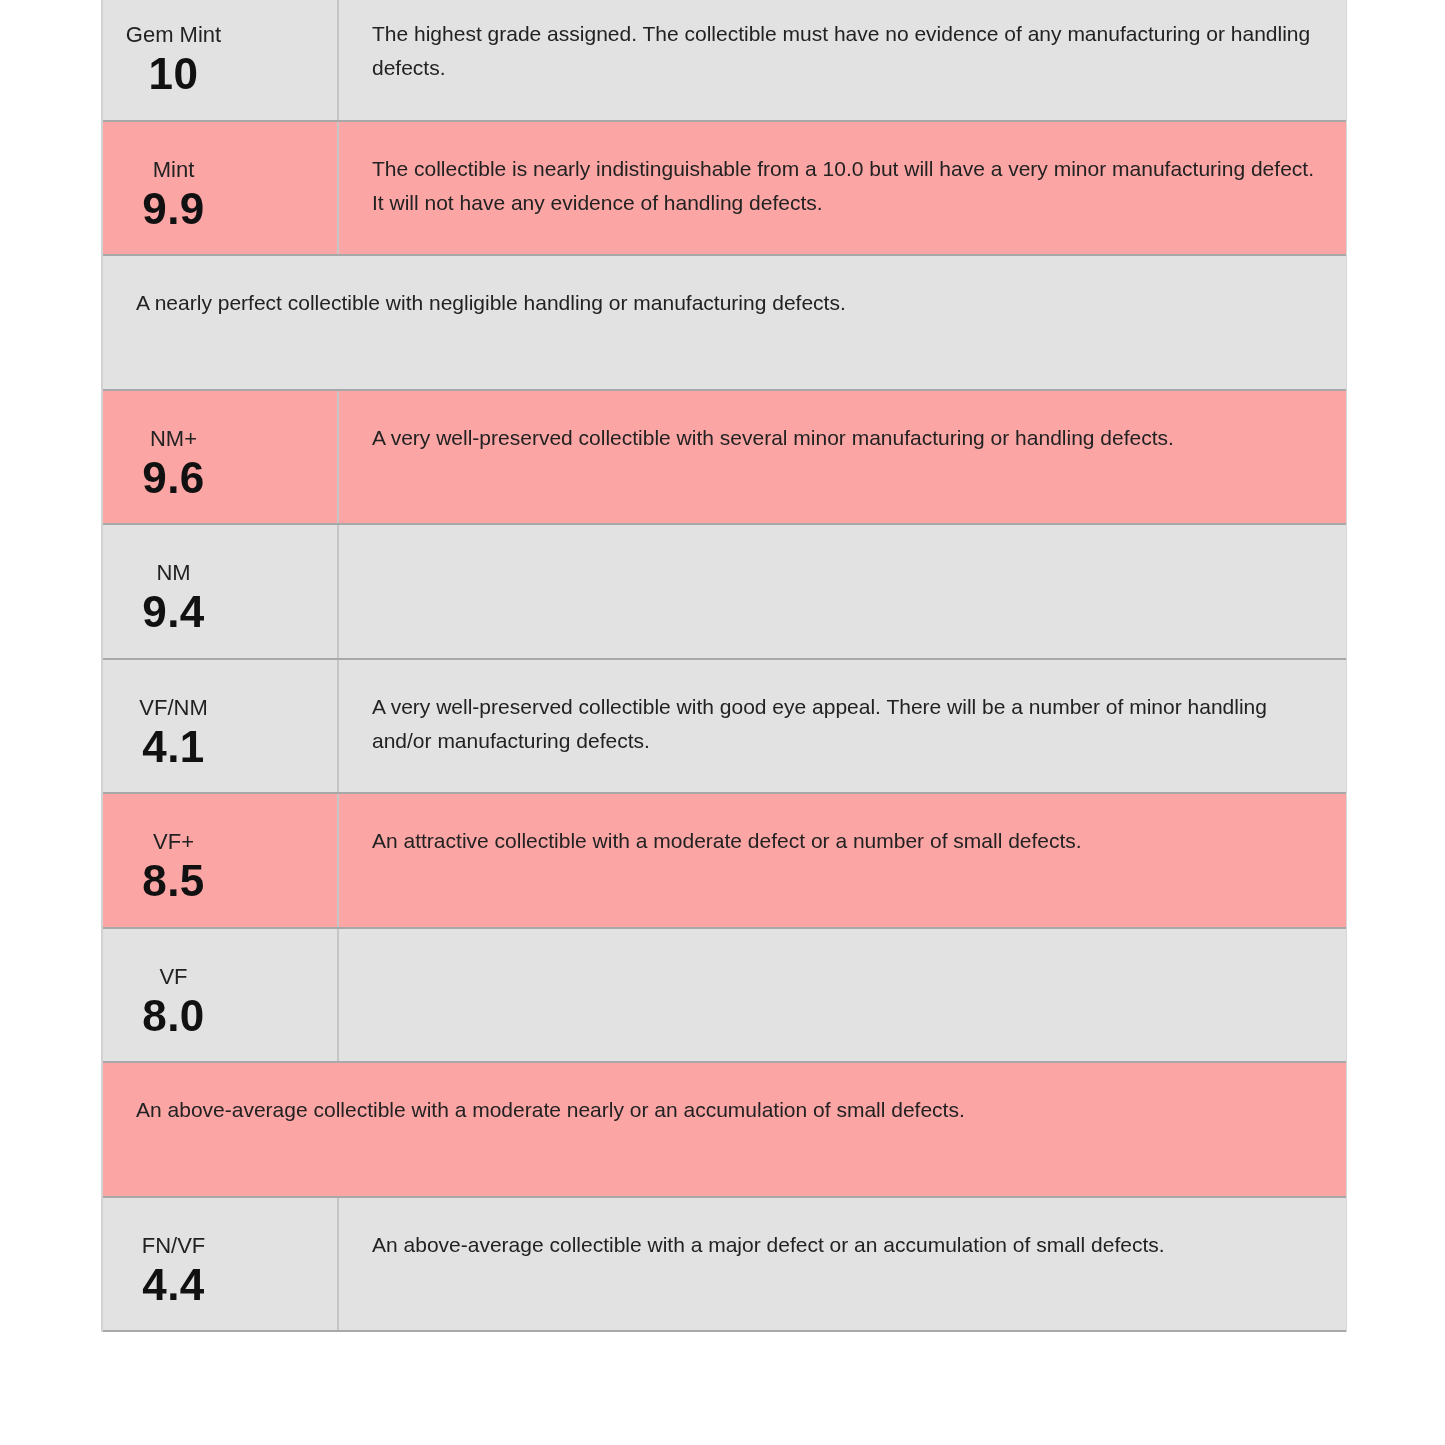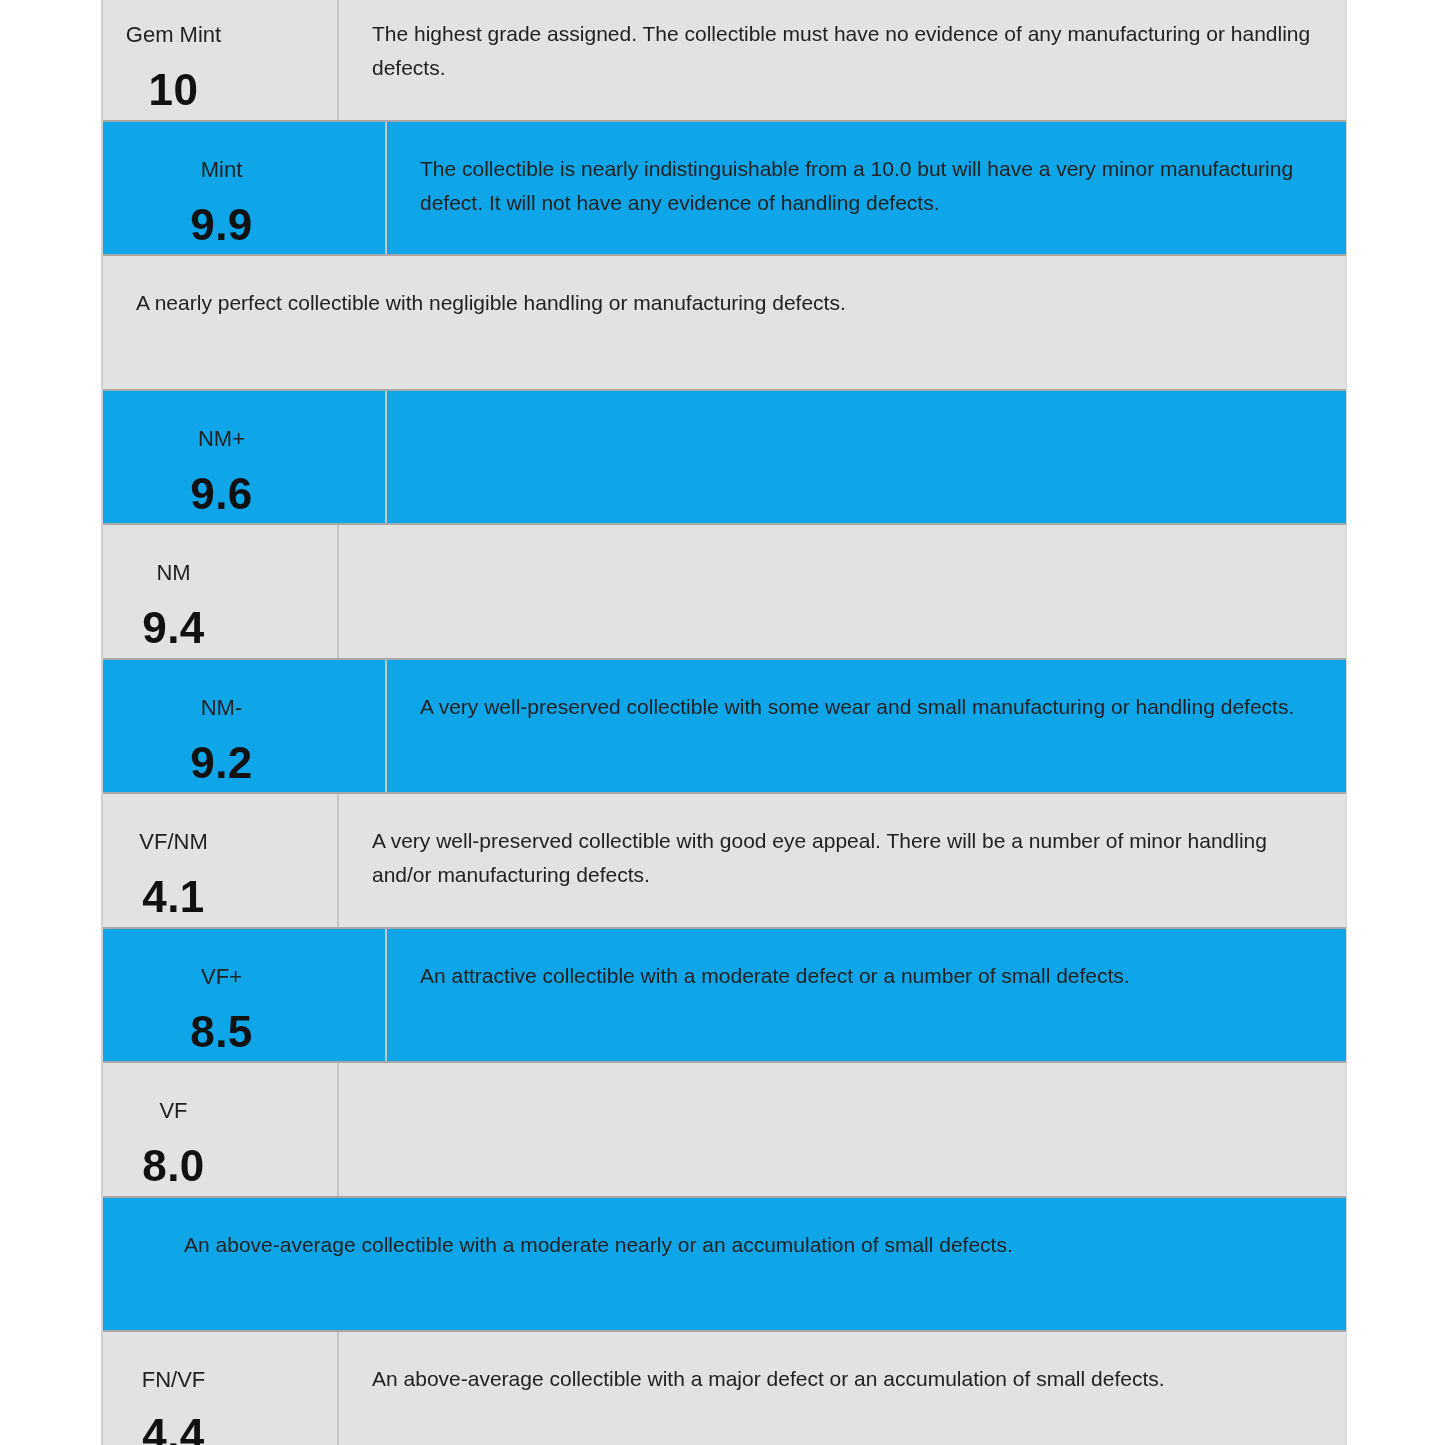--- a/index.html
+++ b/index.html
@@ -20,41 +20,40 @@
     border-right: 1px solid #d6d6d6;
     box-sizing: border-box;
   }
   .row {
     display: flex;
     height: 134.5px;
     box-sizing: border-box;
     border-bottom: 2px solid #a8a8a8;
   }
   .row.odd  { background: #e2e2e2; }
-  .row.even { background: #0ea5e9; padding-left: 48px; }
+  .row.even { background: #fca5a5; }
   .grade-cell {
     width: 236px;
     box-sizing: border-box;
     border-right: 2px solid #c6c6c6;
     padding: 34px 93px 0 0;
     text-align: center;
     flex: 0 0 auto;
   }
   .grade-name {
     font-size: 22px;
     line-height: 28px;
     color: #222222;
   }
   .grade-number {
     font-size: 44px;
     line-height: 50px;
     font-weight: bold;
     color: #111111;
     letter-spacing: 0.5px;
-    margin-top: 16px;
   }
   .desc-cell {
     flex: 1 1 auto;
     box-sizing: border-box;
     padding: 30px 30px 0 33px;
     font-size: 21px;
     line-height: 34px;
     color: #222222;
   }
 </style>
@@ -81,36 +80,30 @@
 
   <div class="row odd">
     <div class="desc-cell">A nearly perfect collectible with negligible handling or manufacturing defects.</div>
   </div>
 
   <div class="row even">
     <div class="grade-cell">
       <div class="grade-name">NM+</div>
       <div class="grade-number">9.6</div>
     </div>
+    <div class="desc-cell">A very well-preserved collectible with several minor manufacturing or handling defects.</div>
   </div>
 
   <div class="row odd">
     <div class="grade-cell">
       <div class="grade-name">NM</div>
       <div class="grade-number">9.4</div>
     </div>
   </div>
 
-  <div class="row even">
-    <div class="grade-cell">
-      <div class="grade-name">NM-</div>
-      <div class="grade-number">9.2</div>
-    </div>
-    <div class="desc-cell">A very well-preserved collectible with some wear and small manufacturing or handling defects.</div>
-  </div>
 
   <div class="row odd">
     <div class="grade-cell">
       <div class="grade-name">VF/NM</div>
       <div class="grade-number">4.1</div>
     </div>
     <div class="desc-cell">A very well-preserved collectible with good eye appeal. There will be a number of minor handling and/or manufacturing defects.</div>
   </div>
 
   <div class="row even">

